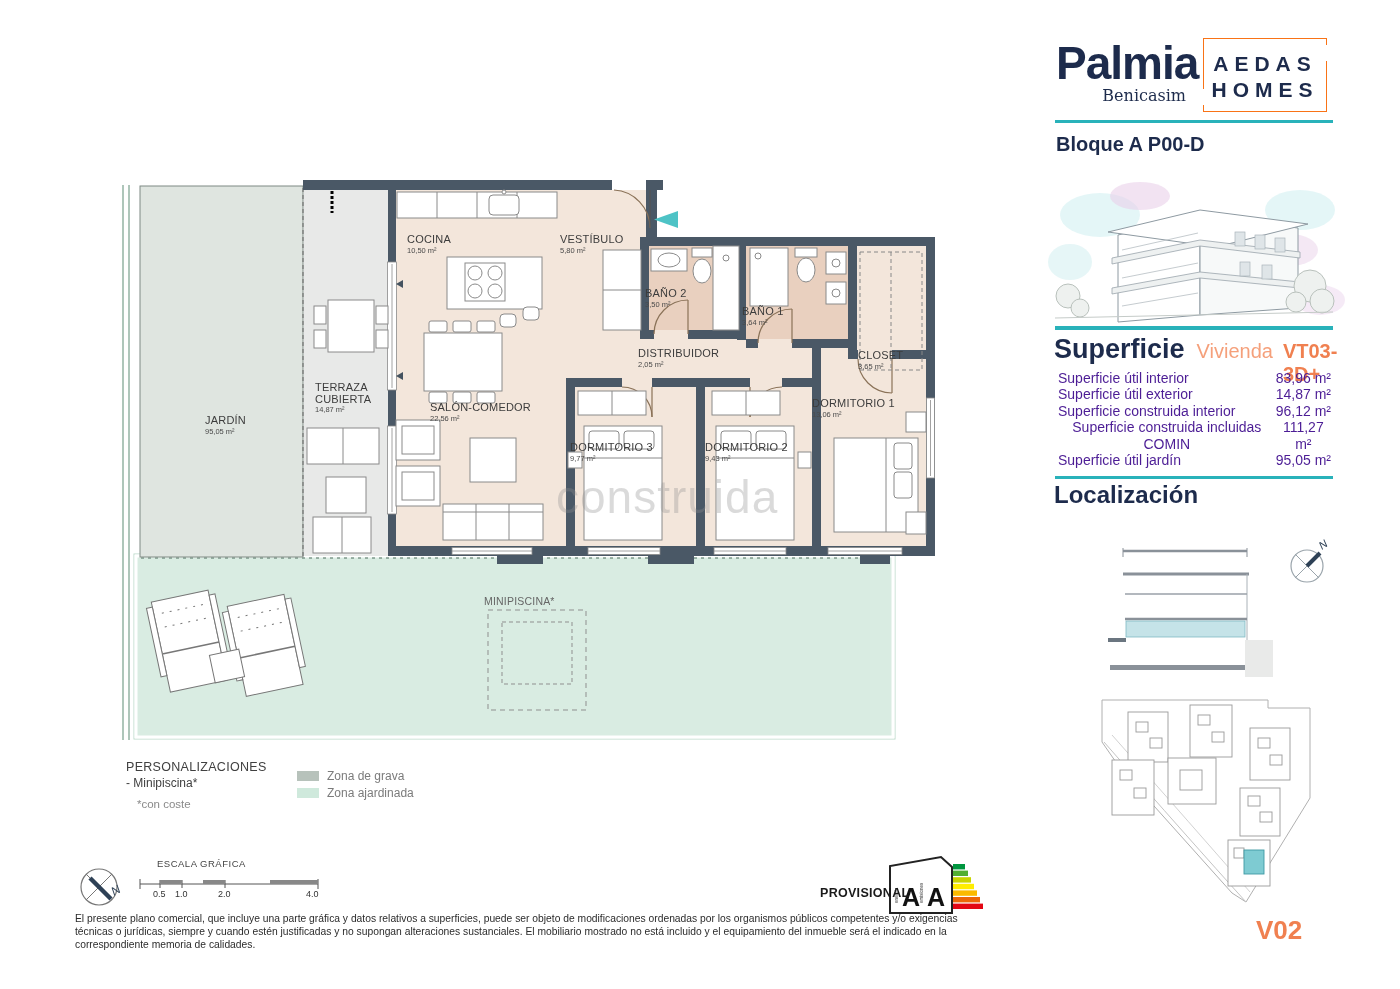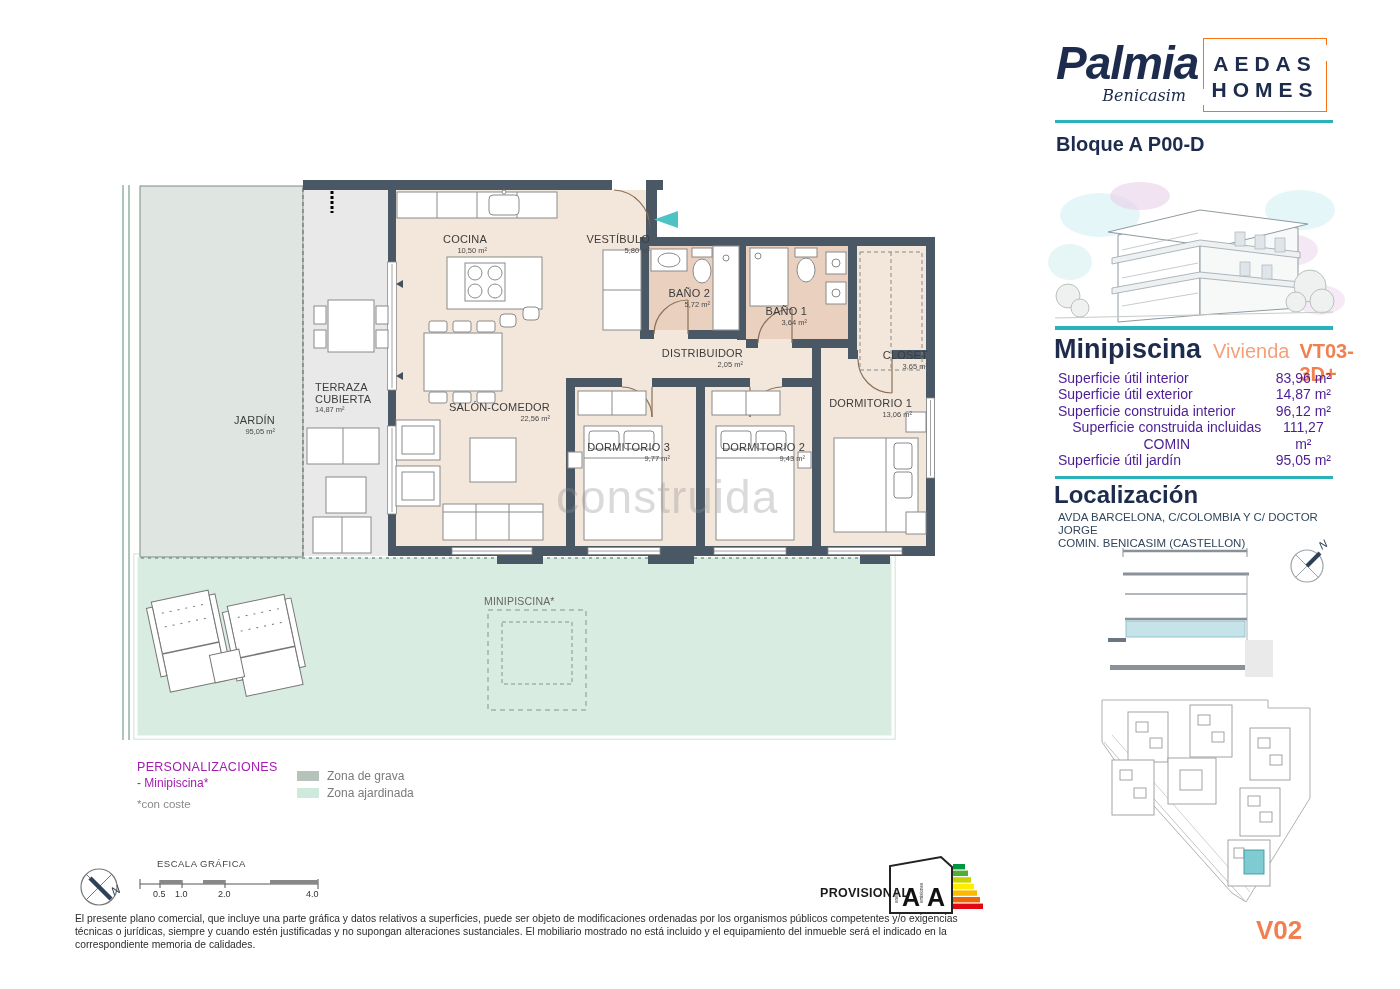--- a/index.html
+++ b/index.html
@@ -1,27 +1,27 @@
 <!DOCTYPE html>
 <html><head>
 <meta charset="utf-8">
 <style>
   html,body{margin:0;padding:0;background:#fff;}
   .page{position:relative;width:1400px;height:989px;background:#fff;overflow:hidden;
         font-family:"Liberation Sans",sans-serif;}
   svg.gfx{position:absolute;left:0;top:0;width:1400px;height:989px;}
   
-  .room-label{position:absolute;text-align:right;color:#3c3c3c;line-height:1.05;z-index:3;}
+  .room-label{position:absolute;text-align:left;color:#3c3c3c;line-height:1.05;z-index:3;}
   .room-label .rn{display:block;font-size:11px;letter-spacing:.2px;}
   .room-label .ra{display:block;font-size:7.5px;color:#4a4a4a;margin-top:1px;}
   .room-label.left{text-align:left;}
   .watermark{position:absolute;left:556px;top:470px;font-size:46px;color:#8f8f8f;opacity:.32;
              letter-spacing:1px;z-index:2;}
   
-  .palmia{position:absolute;left:1056px;top:40px;width:132px;color:#1d2b4c;z-index:3;font-style:italic;}
+  .palmia{position:absolute;left:1056px;top:40px;width:132px;color:#1d2b4c;z-index:3;}
   .palmia .big{font-size:46px;font-weight:bold;letter-spacing:-1px;line-height:1;}
   .palmia .sub{font-family:"DejaVu Serif",serif;font-size:16px;text-align:right;margin-top:0px;padding-right:2px;}
   .aedas-box{position:absolute;left:1203px;top:38px;width:122px;height:72px;border:1px solid #f97316;
              color:#1d2b4c;text-align:center;z-index:3;}
   .aedas-box .l{font-size:21px;font-weight:bold;letter-spacing:6px;line-height:1.25;}
   .aedas-box .inner{padding-top:12px;}
   .aedas-box::before{content:"";position:absolute;right:-3px;top:6px;width:3px;height:16px;background:#fff;}
   .aedas-box::after{content:"";position:absolute;left:-3px;bottom:6px;width:3px;height:16px;background:#fff;}
   .rule{position:absolute;height:3px;background:#29b2ba;z-index:3;}
   .bloque{position:absolute;left:1056px;top:133px;font-size:20px;font-weight:bold;color:#1d2b4c;z-index:3;}
@@ -29,21 +29,21 @@
   .sup-head{position:absolute;left:1054px;top:334px;width:280px;display:flex;align-items:baseline;z-index:3;}
   .sup-head .t{font-size:27px;font-weight:bold;color:#1d2b4c;}
   .sup-head .v{font-size:20px;color:#f5a07b;margin-left:12px;}
   .sup-head .c{font-size:20px;font-weight:bold;color:#f08050;margin-left:10px;}
   .sup-table{position:absolute;left:1058px;top:370px;width:273px;z-index:3;}
   .sup-row{display:flex;justify-content:space-between;font-size:14px;color:#4c1d95;line-height:16.4px;text-align:center;}
   .loc-title{position:absolute;left:1054px;top:481px;font-size:24px;font-weight:bold;color:#1d2b4c;z-index:3;}
   .loc-addr{position:absolute;left:1058px;top:511px;width:274px;font-size:11.5px;color:#33475c;line-height:13px;z-index:3;}
   .v02{position:absolute;left:1256px;top:915px;font-size:26px;font-weight:bold;color:#f08050;z-index:3;}
   
-  .legend{position:absolute;left:137px;top:760px;color:#a21caf;z-index:3;}
+  .legend{position:absolute;left:126px;top:760px;color:#404040;z-index:3;}
   .legend .lt{font-size:12.5px;letter-spacing:.3px;}
   .legend .li{font-size:12px;margin-top:2px;}
   .legend-note{position:absolute;left:137px;top:798px;font-size:11.5px;color:#8a8a8a;z-index:3;}
   .zones{position:absolute;left:297px;top:769px;z-index:3;}
   .zone-row{display:flex;align-items:center;margin-bottom:3px;}
   .zone-row .sw{width:22px;height:10px;margin-right:8px;}
   .zone-row .zl{font-size:12px;color:#7b7b7b;}
   .escala{position:absolute;left:157px;top:858px;font-size:9.5px;letter-spacing:.5px;color:#444;z-index:3;}
   .provisional{position:absolute;left:820px;top:886px;font-size:12.5px;font-weight:bold;color:#1a1a1a;
                letter-spacing:.3px;z-index:3;}
@@ -403,21 +403,21 @@
 <div class="room-label" style="left:407px;top:234px;width:80px;">
   <span class="rn">COCINA</span>
   <span class="ra">10,50 m²</span>
 </div>
 <div class="room-label" style="left:560px;top:234px;width:90px;">
   <span class="rn">VESTÍBULO</span>
   <span class="ra">5,80 m²</span>
 </div>
 <div class="room-label" style="left:645px;top:288px;width:65px;">
   <span class="rn">BAÑO 2</span>
-  <span class="ra">5,72 m²</span>
+  <span class="ra">3,50 m²</span>
 </div>
 <div class="room-label" style="left:742px;top:306px;width:65px;">
   <span class="rn">BAÑO 1</span>
   <span class="ra">3,64 m²</span>
 </div>
 <div class="room-label" style="left:638px;top:348px;width:105px;">
   <span class="rn">DISTRIBUIDOR</span>
   <span class="ra">2,05 m²</span>
 </div>
 <div class="room-label" style="left:858px;top:350px;width:70px;">
@@ -464,21 +464,21 @@
     <div class="l">AEDAS</div>
     <div class="l">HOMES</div>
   </div>
 </div>
 
 <div class="rule" style="left:1055px;top:120px;width:278px;"></div>
 <div class="bloque">Bloque A P00-D</div>
 <div class="render-bar"></div>
 
 <div class="sup-head">
-  <span class="t">Minipiscina</span>
+  <span class="t">Superficie</span>
   <span class="v">Vivienda</span>
   <span class="c">VT03-3D+</span>
 </div>
 
 <div class="sup-table">
   <div class="sup-row">
     <span>Superficie útil interior</span>
         <span>83,96 m²</span>
   </div>
   <div class="sup-row">
@@ -494,24 +494,20 @@
         <span>111,27 m²</span>
   </div>
   <div class="sup-row">
     <span>Superficie útil jardín</span>
         <span>95,05 m²</span>
   </div>
 </div>
 
 <div class="rule" style="left:1055px;top:476px;width:278px;"></div>
 <div class="loc-title">Localización</div>
-<div class="loc-addr">
-  <div>AVDA BARCELONA, C/COLOMBIA Y C/ DOCTOR JORGE</div>
-  <div>COMIN. BENICASIM (CASTELLON)</div>
-</div>
 
 <div class="v02">V02</div>
 
 <div class="legend">
   <div class="lt">PERSONALIZACIONES</div>
   <div class="li">- Minipiscina*</div>
 </div>
 <div class="legend-note">*con coste</div>
 
 <div class="zones">

